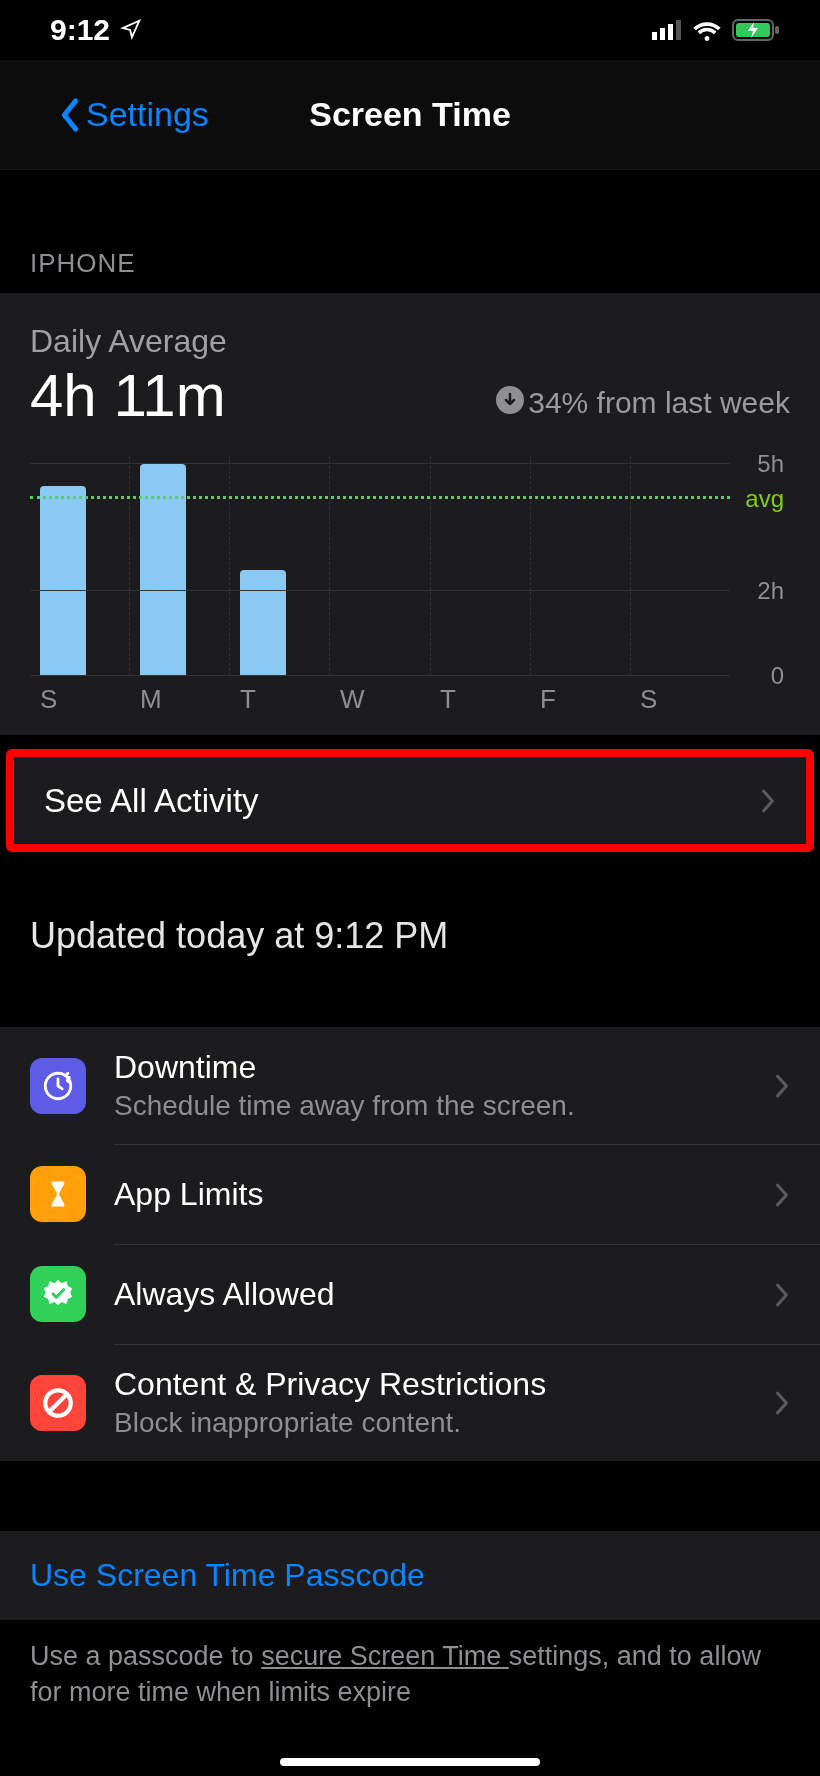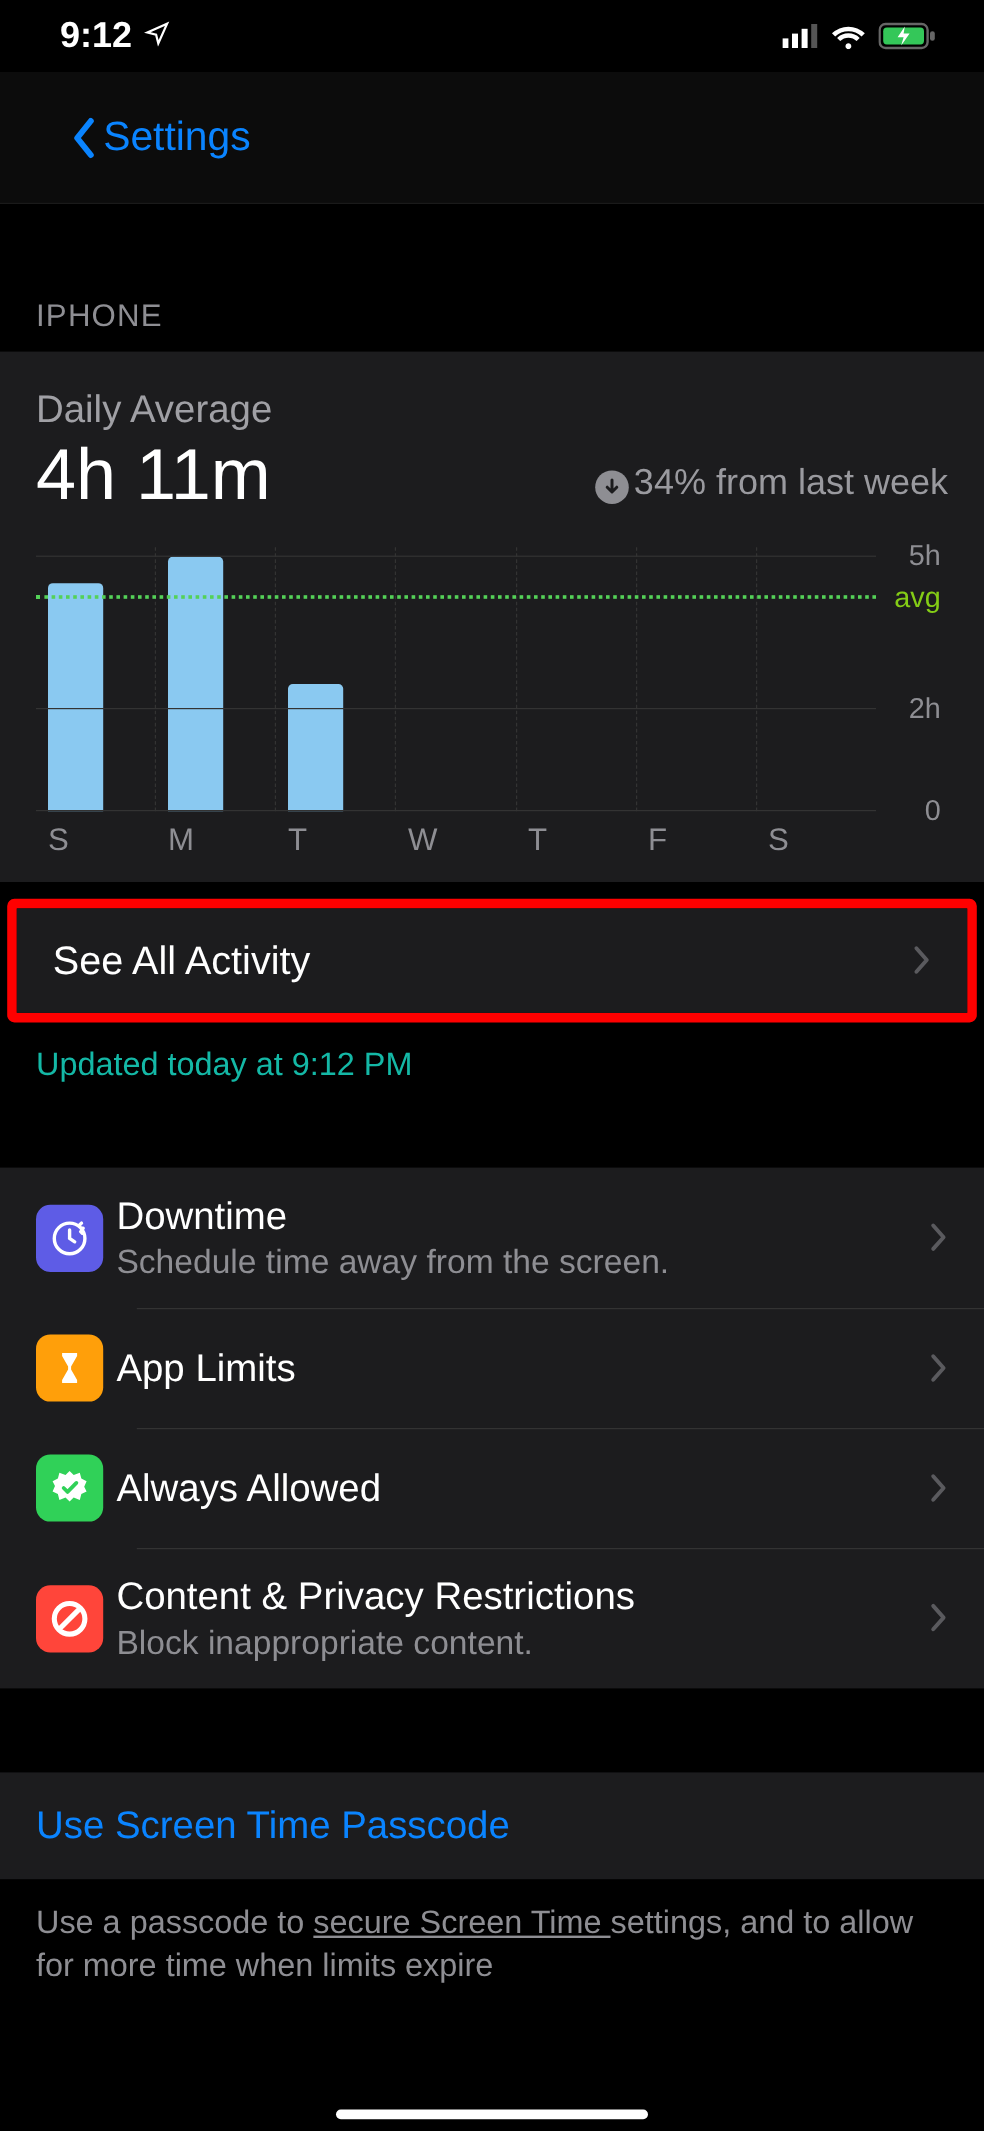--- a/index.html
+++ b/index.html
@@ -76,21 +76,21 @@
   }
   .avg-value {
     font-size: 60px;
     font-weight: 400;
     line-height: 1;
   }
   .avg-diff {
     color: #9a9a9f;
     font-size: 30px;
     display: flex;
-    align-items: flex-end;
+    align-items: flex-start;
     gap: 4px;
     padding-bottom: 6px;
   }
   .down-badge {
     width: 28px; height: 28px;
     border-radius: 50%;
     background: #8e8e93;
     display: flex; align-items: center; justify-content: center;
   }
   .down-badge svg { display: block; }
@@ -166,34 +166,35 @@
   .highlight-box {
     border: 8px solid #ff0000;
     margin: 14px 6px 0 6px;
     border-radius: 6px;
   }
   .chevron {
     color: #5a5a5e;
     font-size: 40px;
   }
   .footer-text {
-    color: #14b8a6;
-    font-size: 27px;
+    color: #e5e5e5;
+    font-size: 36px;
     padding: 20px 30px 30px 30px;
+    margin-top: 43px;
   }
 
   .list {
     background: #1c1c1e;
     margin-top: 40px;
   }
   .list-row {
     display: flex;
     align-items: center;
     padding: 22px 30px;
-    gap: 11px;
+    gap: 28px;
     cursor: pointer;
     position: relative;
   }
   .list-row + .list-row::before {
     content: "";
     position: absolute;
     left: 114px; right: 0; top: 0;
     height: 1px;
     background: #333;
   }
@@ -272,20 +273,21 @@
   </div>
 </div>
 
 <div class="nav-bar">
   <div class="nav-back">
     <svg width="24" height="34" viewBox="0 0 14 24" fill="none" stroke="#0a84ff" stroke-width="3.5" stroke-linecap="round" stroke-linejoin="round">
         <polyline points="11,2 3,12 11,22"></polyline>
       </svg>
     <span>Settings</span>
   </div>
+  <div class="nav-title">Screen Time</div>
 </div>
 
 <div class="section-header">IPHONE</div>
 
 <div class="card avg-card">
   <div class="avg-label">Daily Average</div>
   <div class="avg-row">
     <div class="avg-value">4h 11m</div>
     <div class="avg-diff">
       <span class="down-badge">

